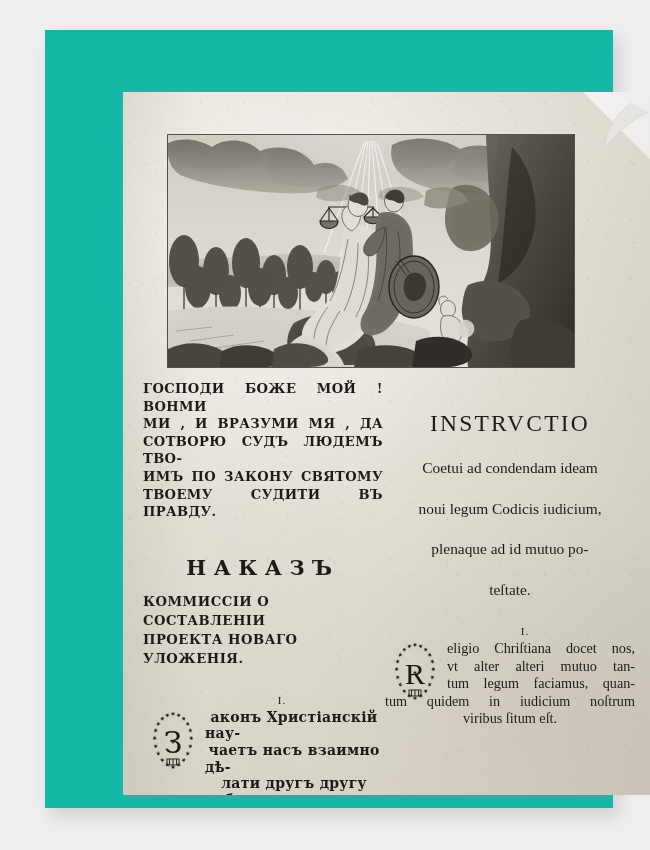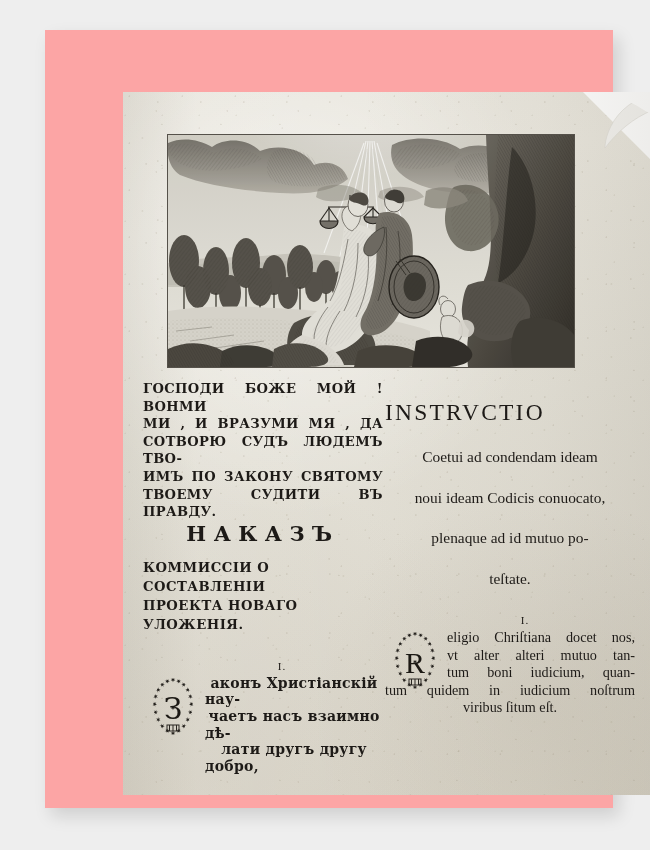--- a/index.html
+++ b/index.html
@@ -20,21 +20,21 @@
     left: 0; top: 0;
     width: 650px; height: 850px;
     background: #eeeeee;
   }
 
   
   #mount {
     position: absolute;
     left: 45px;  top: 30px;
     width: 568px; height: 778px;
-    background: #fca5a5;
+    background: #14b8a6;
     box-shadow: 6px 8px 16px rgba(0,0,0,0.13);
   }
 
   
   #page {
     position: absolute;
     left: 78px; top: 62px;
     width: 530px; height: 703px;
     background:
       radial-gradient(ellipse 70% 55% at 32% 22%, rgba(255,255,255,0.55), rgba(255,255,255,0) 70%),
@@ -130,29 +130,31 @@
     font-style: italic;
     text-align: justify;
     text-align-last: justify;
   }
   .epigraph-lat .ll { display: block; }
   .epigraph-cyr .ll { display: block; }
   .epigraph-lat .ll.last, .epigraph-cyr .ll.last { text-align-last: justify; }
 
   
   .title-cyr {
+    margin-top: 34px;
     font-size: 21px;
     letter-spacing: 7.5px;
     text-align: center;
     font-weight: 700;
   }
   .title-lat {
-    margin-top: 19px;
+    margin-top: 30px;
     font-size: 23.5px;
     letter-spacing: 2.2px;
+    text-align: center;
     font-family: "Liberation Serif", serif;
   }
   .subtitle-cyr {
     margin-top: 12px;
     font-size: 13.2px;
     line-height: 19px;
     text-align: left;
     font-weight: 700;
     letter-spacing: 0.5px;
   }
@@ -492,21 +494,21 @@
           </div>
         </div>
 
         <div class="col" id="col-right">
 
 
           <div class="lat title-lat">INSTRVCTIO</div>
 
           <div class="lat subtitle-lat">
             <span class="ll">Coetui ad condendam ideam</span>
-            <span class="ll">noui ideam Codicis conuocato,</span>
+            <span class="ll">noui legum Codicis iudicium,</span>
             <span class="ll">plenaque ad id mutuo po-</span>
             <span class="ll">teſtate.</span>
           </div>
 
           <div class="secnum">I.</div>
 
           <div class="body-block">
             <div class="dropcap">
               <svg width="60" height="66" viewBox="0 0 60 66">
                 <g fill="#24211d">
@@ -541,21 +543,21 @@
                 <g stroke="#2a2722" stroke-width="1">
                   <line x1="26.5" y1="50" x2="26.5" y2="56"></line>
                   <line x1="30" y1="50" x2="30" y2="56"></line>
                   <line x1="33.5" y1="50" x2="33.5" y2="56"></line>
                 </g>
               </svg>
             </div>
             <div class="lat body-lat">
               <span class="ll ind1">eligio Chriſtiana docet nos,</span>
               <span class="ll ind2">vt alter alteri mutuo tan-</span>
-              <span class="ll ind2">tum boni iudicium, quan-</span>
+              <span class="ll ind2">tum legum faciamus, quan-</span>
               <span class="ll ind0j">tum quidem in iudicium noſtrum</span>
               <span class="ll ind0">viribus ſitum eſt.</span>
             </div>
           </div>
         </div>
 
       </div>
 
       <svg id="page-curl" viewBox="0 0 70 70">
         <path d="M70,0 L70,70 L0,0 Z" fill="#ffffff"></path>

